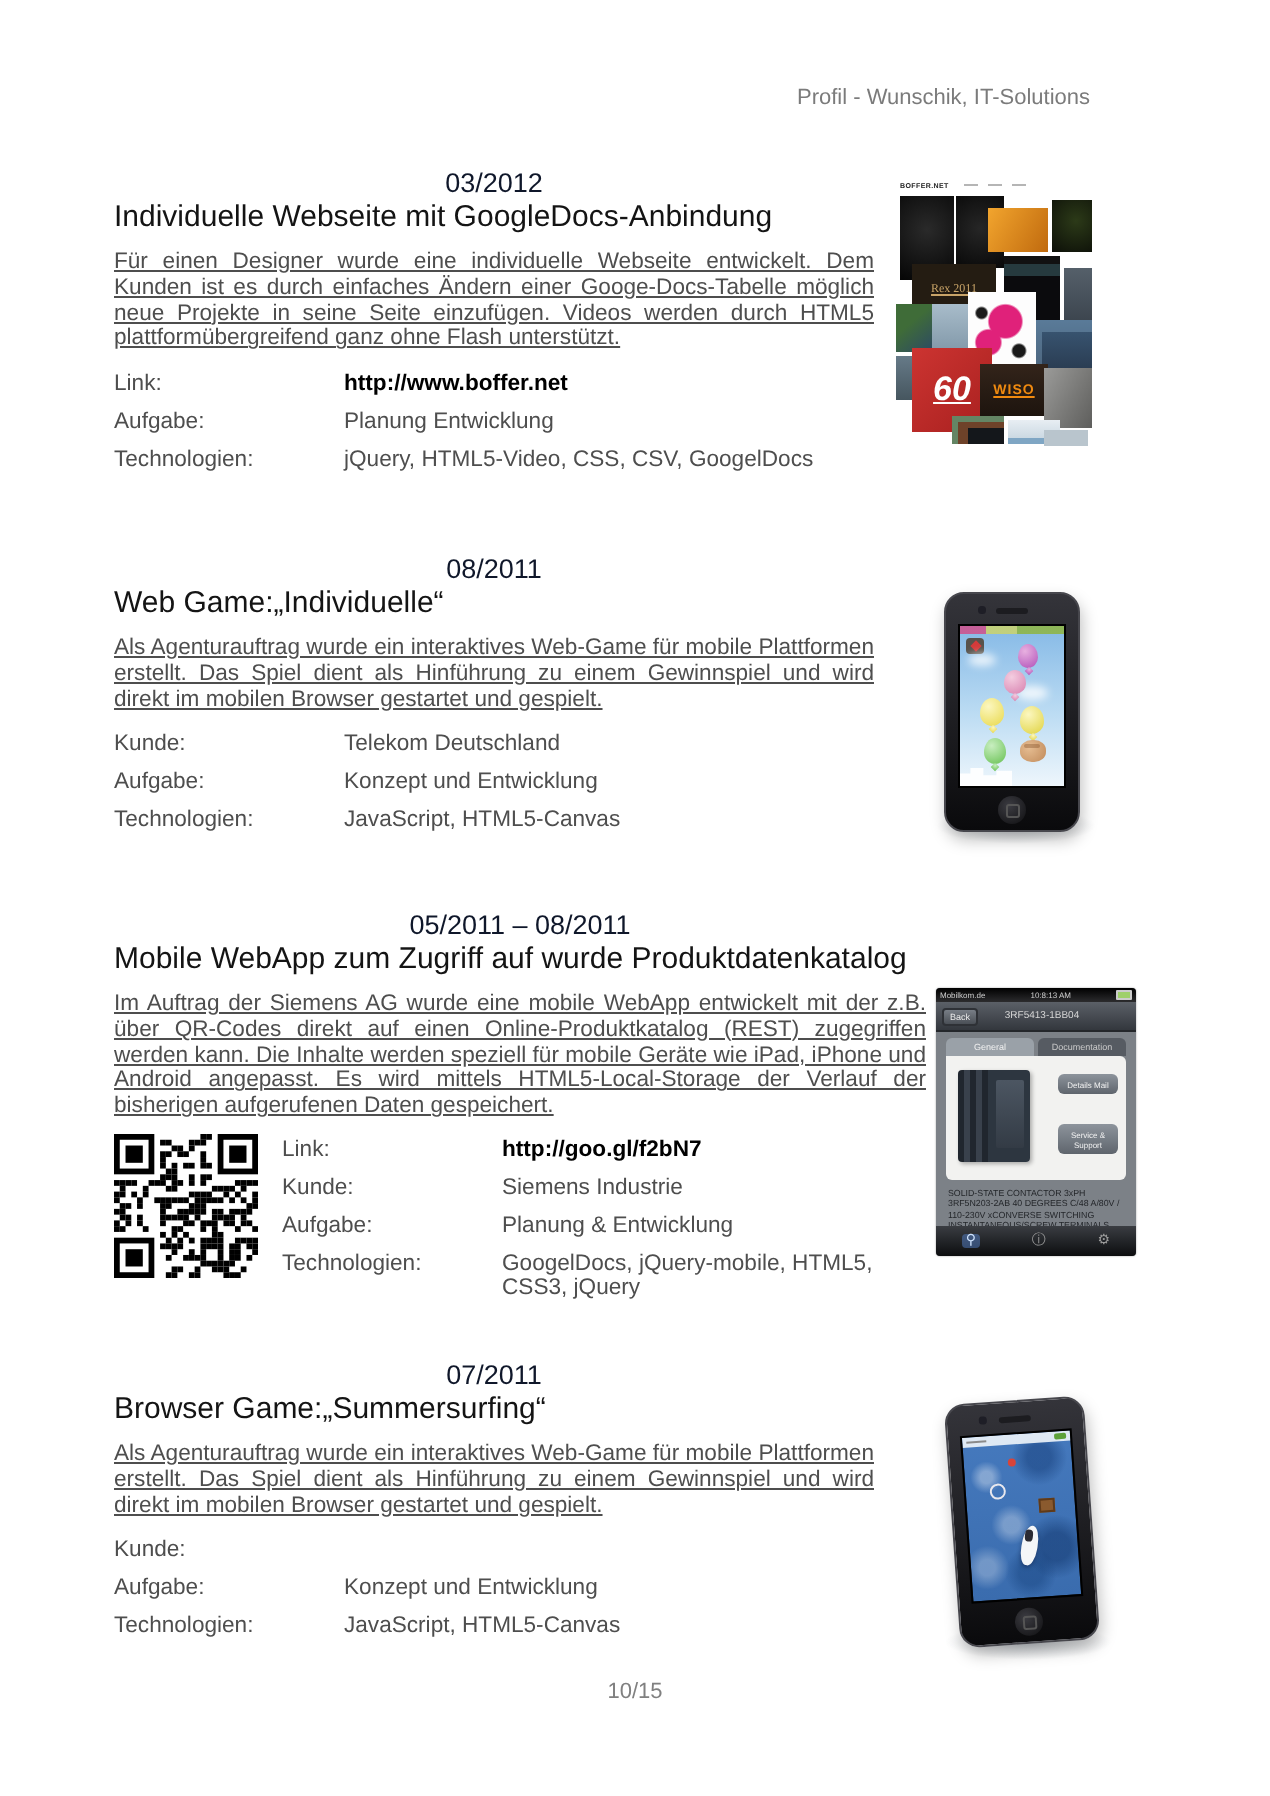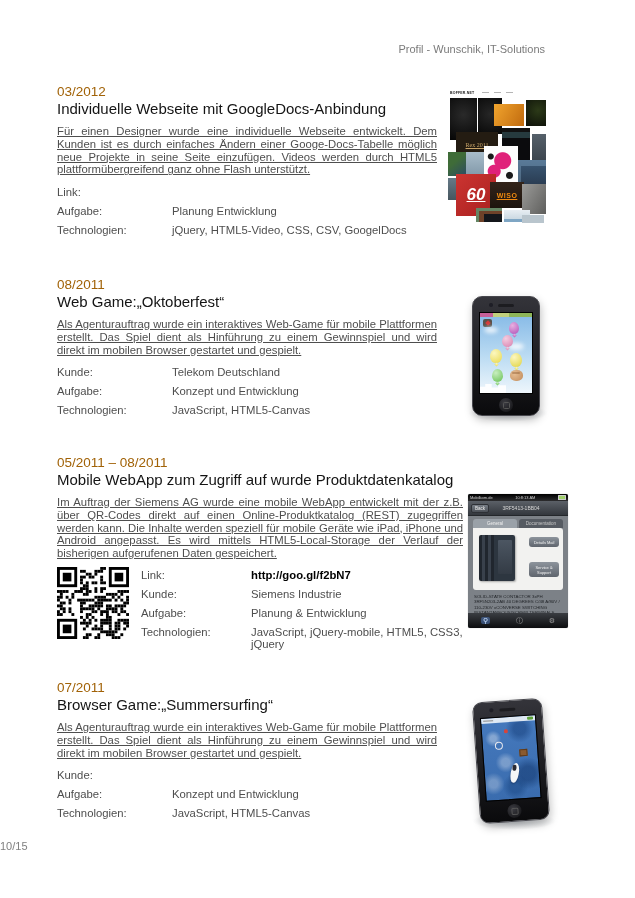--- a/index.html
+++ b/index.html
@@ -1,23 +1,23 @@
 <!DOCTYPE html>
 <html><head>
 <meta charset="utf-8">
 <style>
   html,body{margin:0;padding:0;background:#fff;}
   .page{position:relative;width:635px;height:898px;background:#fff;overflow:hidden;
         font-family:"Liberation Sans","DejaVu Sans",sans-serif;color:#1a1a1a;}
 
   .doc-header{position:absolute;top:43px;right:90px;font-size:11px;color:#7b7b7b;}
-  .doc-footer{position:absolute;top:840px;left:0;right:0;text-align:left;font-size:11px;color:#808080;}
+  .doc-footer{position:absolute;top:840px;left:0;right:0;text-align:center;font-size:11px;color:#808080;}
 
   .section{position:absolute;left:57px;}
-  .sec-date{font-size:13.5px;color:#a16207;}
+  .sec-date{font-size:13.5px;color:#0f172a;text-align:center;}
   .sec-title{font-size:15px;color:#141414;margin-top:1px;}
   .sec-body{margin-top:8px;font-size:11.3px;line-height:12.8px;color:#4e4e4e;text-align:justify;text-decoration:underline;}
   .rows{margin-top:10px;}
   .row{display:flex;font-size:11.3px;color:#4e4e4e;margin-bottom:7px;}
   .row .lbl{width:115px;flex:0 0 115px;}
   .row .val{flex:1;}
   .val.link{font-weight:bold;color:#000;}
 
   .s3-bottom{display:flex;margin-top:7px;}
   .qr{width:72px;height:72px;margin-right:12px;flex:0 0 72px;}
@@ -104,20 +104,21 @@
 
   <div class="doc-header">Profil - Wunschik, IT-Solutions</div>
 
   <div class="section" style="top:84px;width:380px;">
     <div class="sec-date">03/2012</div>
     <div class="sec-title">Individuelle Webseite mit GoogleDocs-Anbindung</div>
     <div class="sec-body">Für einen Designer wurde eine individuelle Webseite entwickelt. Dem Kunden ist es durch einfaches Ändern einer Googe-Docs-Tabelle möglich neue Projekte in seine Seite einzufügen. Videos werden durch HTML5 plattformübergreifend ganz ohne Flash unterstützt.</div>
     <div class="rows">
       <div class="row">
         <span class="lbl">Link:</span>
+        <span class="val link">http://www.boffer.net</span>
       </div>
       <div class="row">
         <span class="lbl">Aufgabe:</span>
         <span class="val">Planung Entwicklung</span>
       </div>
       <div class="row">
         <span class="lbl">Technologien:</span>
         <span class="val">jQuery, HTML5-Video, CSS, CSV, GoogelDocs</span>
       </div>
     </div>
@@ -157,21 +158,21 @@
       <span class="t-text" style="color:#f08a10;font-size:7px;font-weight:bold;letter-spacing:.5px;">WISO</span>
     </div>
     <div class="tile" style="left:74px;top:96px;width:24px;height:30px;background:linear-gradient(120deg,#9b9b99,#5e5e5c);"></div>
     <div class="tile" style="left:28px;top:120px;width:26px;height:14px;background:#14171b;box-shadow:inset 3px 3px 0 rgba(90,200,160,.5),inset 8px 6px 0 rgba(220,120,60,.45);"></div>
     <div class="tile" style="left:56px;top:122px;width:26px;height:12px;background:linear-gradient(#e8eef3,#c2d2dd);box-shadow:inset 0 -3px 0 #7fa6c4;"></div>
     <div class="tile" style="left:74px;top:127px;width:22px;height:8px;background:#b9c5cd;"></div>
   </div>
 
   <div class="section" style="top:277px;width:380px;">
     <div class="sec-date">08/2011</div>
-    <div class="sec-title">Web Game:„Oktoberfest“</div>
+    <div class="sec-title">Web Game:„Individuelle“</div>
     <div class="sec-body">Als Agenturauftrag wurde ein interaktives Web-Game für mobile Plattformen erstellt. Das Spiel dient als Hinführung zu einem Gewinnspiel und wird direkt im mobilen Browser gestartet und gespielt.</div>
     <div class="rows">
       <div class="row">
         <span class="lbl">Kunde:</span>
         <span class="val">Telekom Deutschland</span>
       </div>
       <div class="row">
         <span class="lbl">Aufgabe:</span>
         <span class="val">Konzept und Entwicklung</span>
       </div>
@@ -434,21 +435,21 @@
         <div class="row">
           <span class="lbl">Kunde:</span>
           <span class="val">Siemens Industrie</span>
         </div>
         <div class="row">
           <span class="lbl">Aufgabe:</span>
           <span class="val">Planung &amp; Entwicklung</span>
         </div>
         <div class="row">
           <span class="lbl">Technologien:</span>
-          <span class="val">JavaScript, jQuery-mobile, HTML5,  CSS3, jQuery</span>
+          <span class="val">GoogelDocs, jQuery-mobile, HTML5,  CSS3, jQuery</span>
         </div>
       </div>
     </div>
   </div>
 
   <div class="appshot">
     <div class="app-status">
       <span>Mobilkom.de</span>
       <span>10:8:13 AM</span>
       <span class="app-batt"></span>

